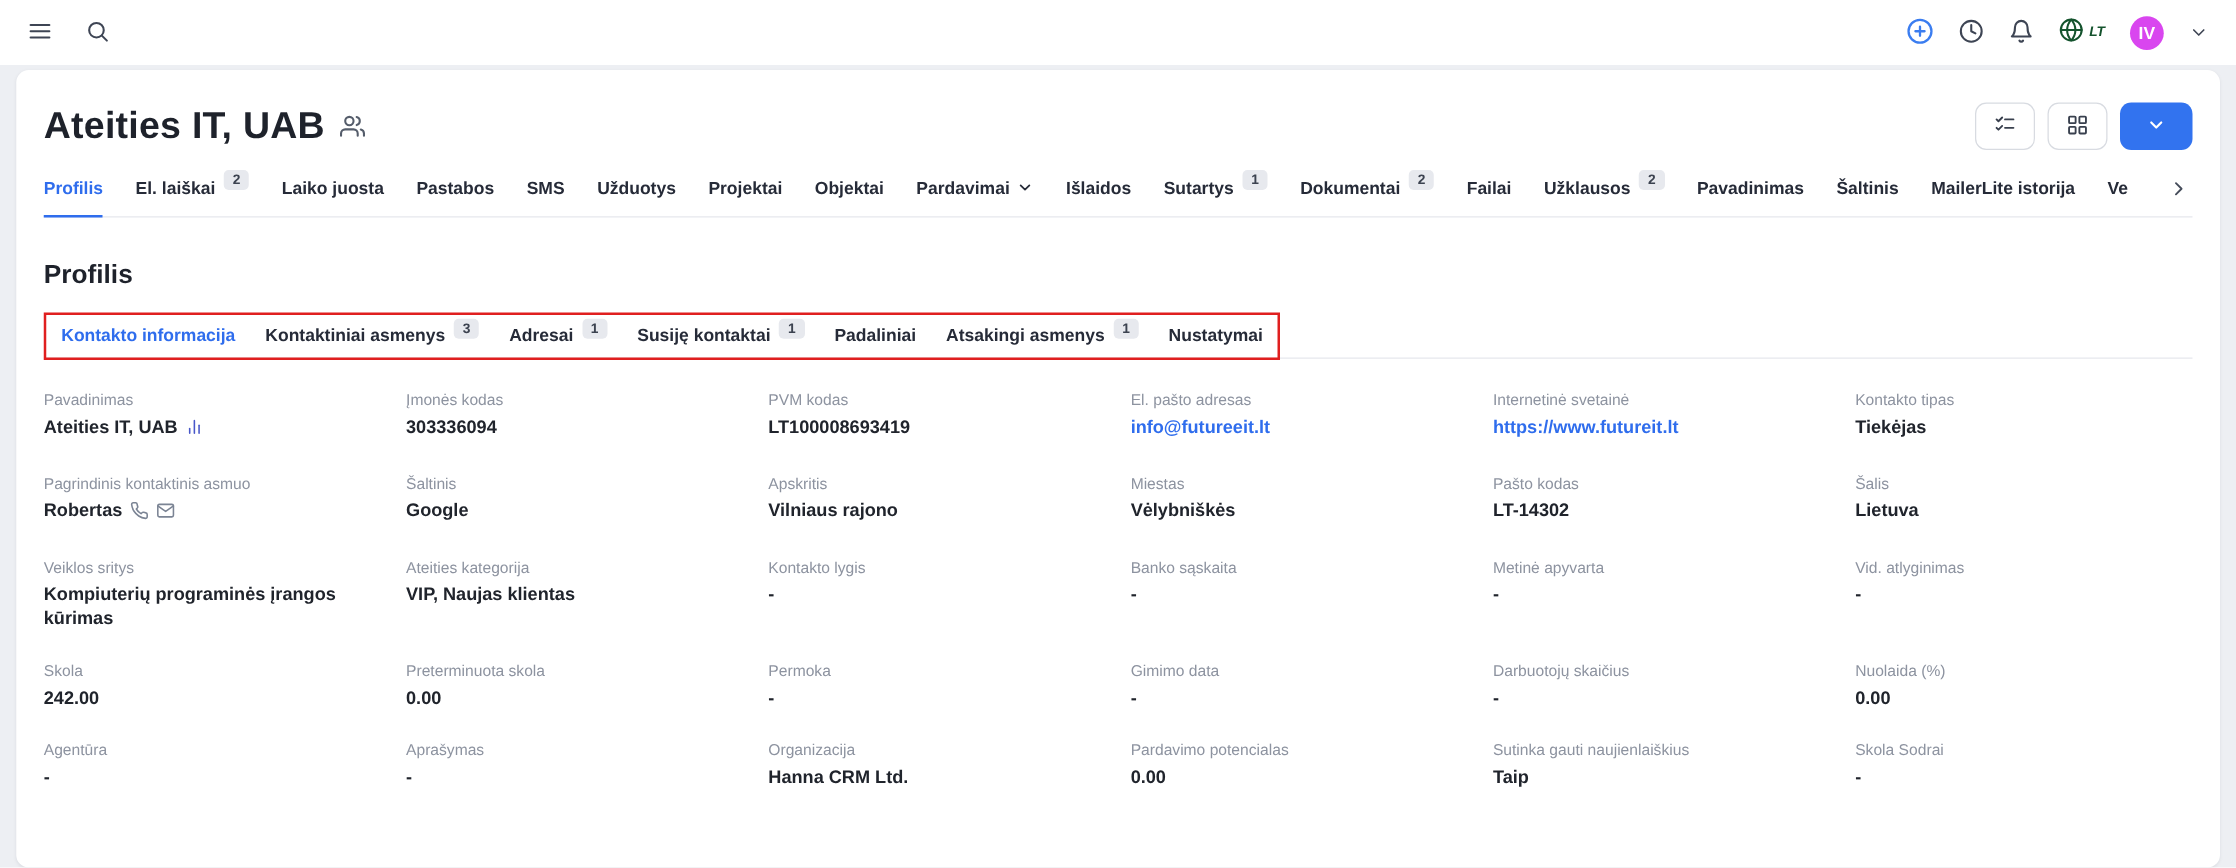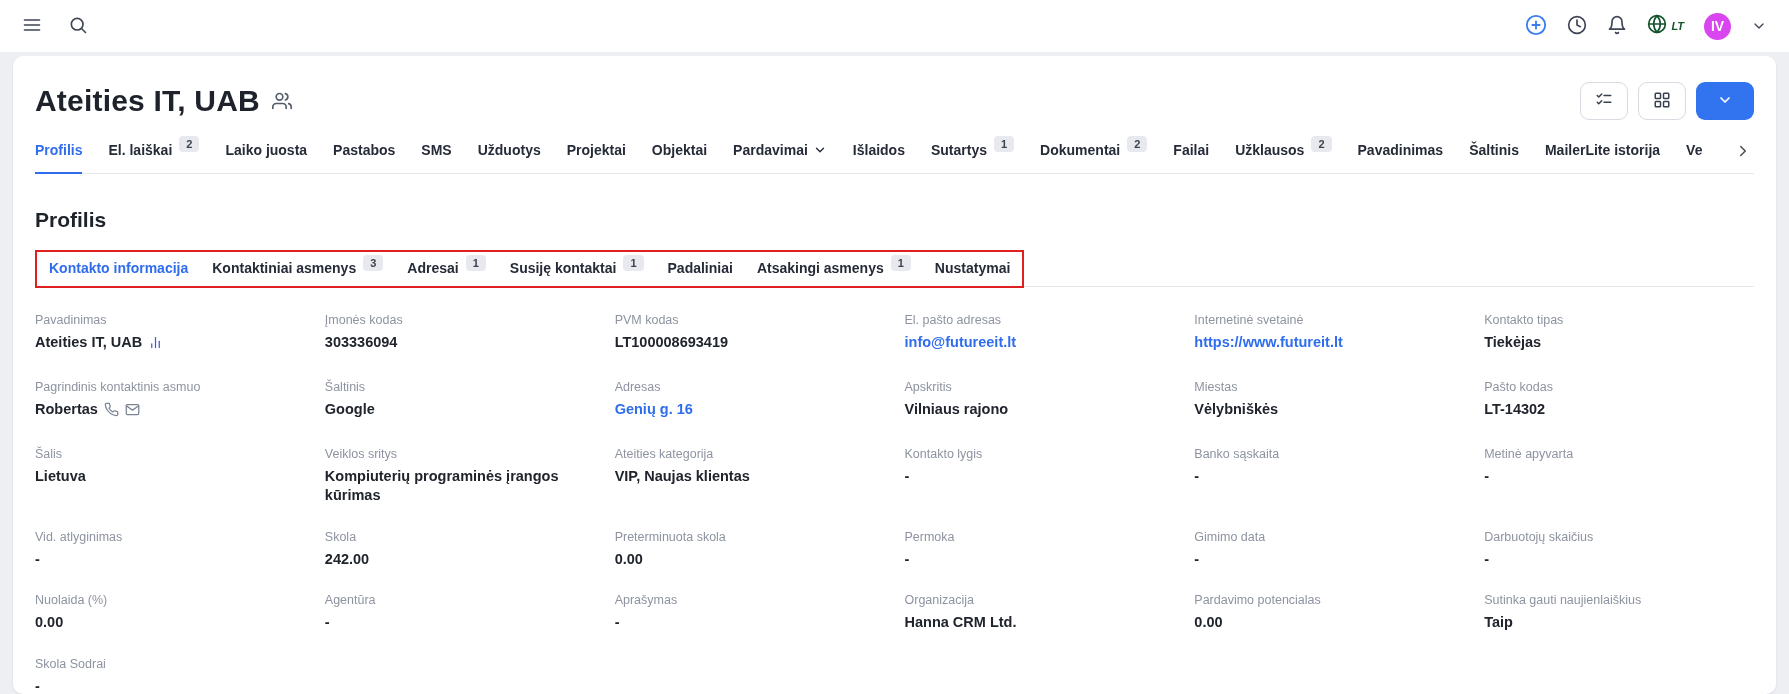--- a/index.html
+++ b/index.html
@@ -320,21 +320,20 @@
               <path d="M22 16.92v3a2 2 0 0 1-2.18 2 19.79 19.79 0 0 1-8.63-3.07 19.5 19.5 0 0 1-6-6 19.79 19.79 0 0 1-3.07-8.67A2 2 0 0 1 4.11 2h3a2 2 0 0 1 2 1.72c.13.96.36 1.9.7 2.81a2 2 0 0 1-.45 2.11L8.09 9.91a16 16 0 0 0 6 6l1.27-1.27a2 2 0 0 1 2.11-.45c.91.34 1.85.57 2.81.7A2 2 0 0 1 22 16.92z"></path>
             </svg></span><span class="vicon" data-name="mail-icon"><svg viewBox="0 0 24 24">
               <rect x="2" y="4" width="20" height="16" rx="2"></rect>
               <polyline points="22 6 12 13 2 6"></polyline>
             </svg></span></div>
       </div>
       <div class="field" data-name="field-saltinis">
         <div class="field-label" data-name="field-label">Šaltinis</div>
         <div class="field-value" data-name="field-value">Google</div>
       </div>
-      <div class="field" data-name="field-adresas"><div class="field-label" data-name="field-label">Adresas</div><a class="field-value" data-name="field-value" href="#">Genių g. 16</a></div>
       <div class="field" data-name="field-apskritis">
         <div class="field-label" data-name="field-label">Apskritis</div>
         <div class="field-value" data-name="field-value">Vilniaus rajono</div>
       </div>
       <div class="field" data-name="field-miestas">
         <div class="field-label" data-name="field-label">Miestas</div>
         <div class="field-value" data-name="field-value">Vėlybniškės</div>
       </div>
       <div class="field" data-name="field-pasto-kodas">
         <div class="field-label" data-name="field-label">Pašto kodas</div>

